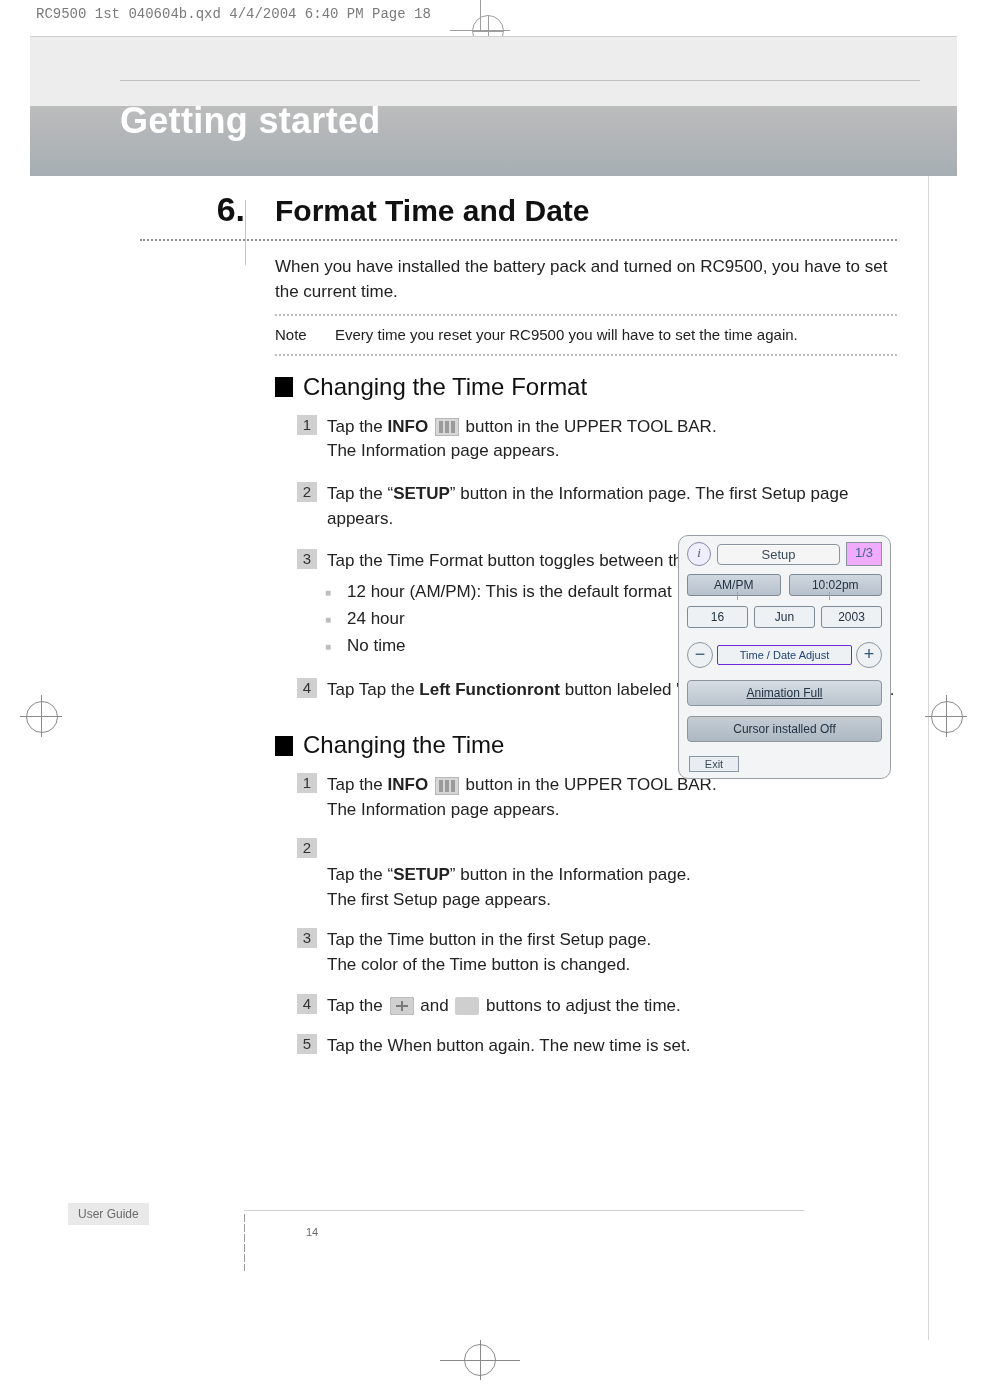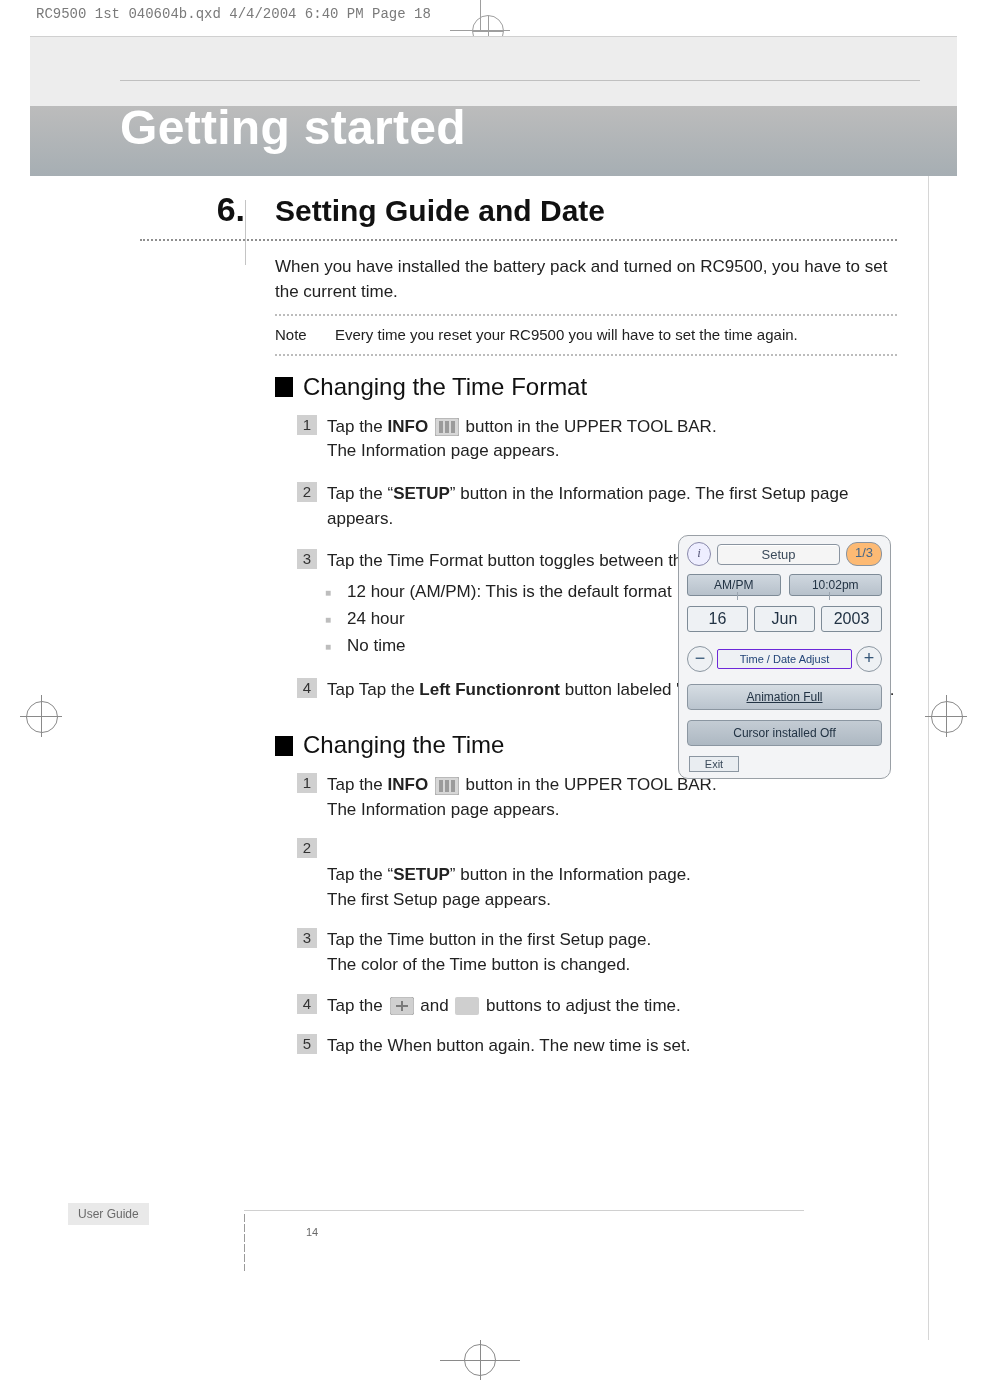--- a/index.html
+++ b/index.html
@@ -70,21 +70,21 @@
     top: 106px;
     left: 30px;
     right: 30px;
     height: 70px;
     background: linear-gradient(#bcbcbc,#a6aeb3);
   }
   .banner-title {
     position: absolute;
     top: 100px;
     left: 120px;
-    font-size: 48px;
+    font-size: 36px;
     font-weight: bold;
     color: #fff;
     letter-spacing: 0.3px;
   }
   .banner-rule {
     position:absolute; top:80px; left:120px; width:800px; height:1px; background:#c0c0c0;
   }
 
   
   .content {
@@ -235,31 +235,31 @@
   }
   .device .top-i{
     width:22px;height:22px;border-radius:50%;border:1px solid #88a; background:#eef;
     font-style:italic; text-align:center; line-height:20px; font-family: Georgia, serif; color:#557;
   }
   .device .pill{
     flex:1; border:1px solid #8a94a0; border-radius:4px; text-align:center; padding:2px 0; background:#f5f5f5;
     box-shadow: inset 0 1px 0 #fff;
   }
   .device .pcount{
-    width:34px; height:22px;border:1px solid #8a94a0;border-radius:11px;text-align:center;line-height:20px;background:#fdba74;color:#468;
+    width:34px; height:22px;border:1px solid #8a94a0;border-radius:0;text-align:center;line-height:20px;background:#f0abfc;color:#468;
   }
   .device .row2{
     display:flex; gap:8px; margin-top:4px;
   }
   .device .smallpill{
     flex:1; border:1px solid #7e8b97; border-radius:3px; text-align:center; padding:3px 0;
     background:linear-gradient(#cfd7df,#b7c1cb); color:#234; font-size:12px;
   }
   .device .row3{ display:flex; gap:6px; margin-top:10px; }
-  .device .row3 .smallpill{ font-size:16px; background:#eef1f4;}
+  .device .row3 .smallpill{ font-size:12px; background:#eef1f4;}
   .device .adj-row{
     display:flex; align-items:center; margin-top:14px;
   }
   .device .adj-row .minus,.device .adj-row .plus{
     width:24px;height:24px;border:1px solid #8b96a1;border-radius:50%;
     text-align:center;line-height:22px;font-size:18px;background:#eef1f4;color:#357;
   }
   .device .adj-row .mid{
     flex:1; margin:0 4px; border:1px solid #6d28d9; text-align:center; padding:3px 0; background:#eef1f4; border-radius:2px;font-size:11px;color:#247;
   }
@@ -341,21 +341,21 @@
   <div class="banner-bg"></div>
   <div class="banner-rule"></div>
   <div class="banner-bar"></div>
   <div class="banner-title">Getting started</div>
 
   <div class="vrule"></div>
 
   <div class="content">
     <div class="sec-heading-row">
       <div class="sec-num">6.</div>
-      <div class="sec-title">Setting Guide and Date</div>
+      <div class="sec-title">Format Time and Date</div>
     </div>
     <div class="dotted"></div>
 
     <div class="body-col">
       <p class="intro-p">When you have installed the battery pack and turned on RC9500, you have to set the current time.</p>
 
       <div class="note-row">
         <div class="note-label">Note</div>
         <div class="note-text">Every time you reset your RC9500 you will have to set the time again.</div>
       </div>

